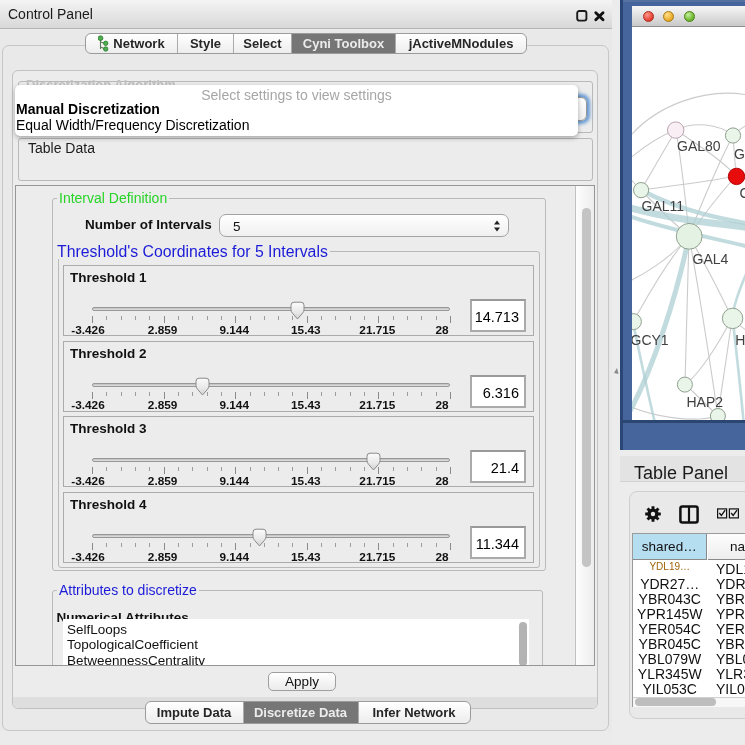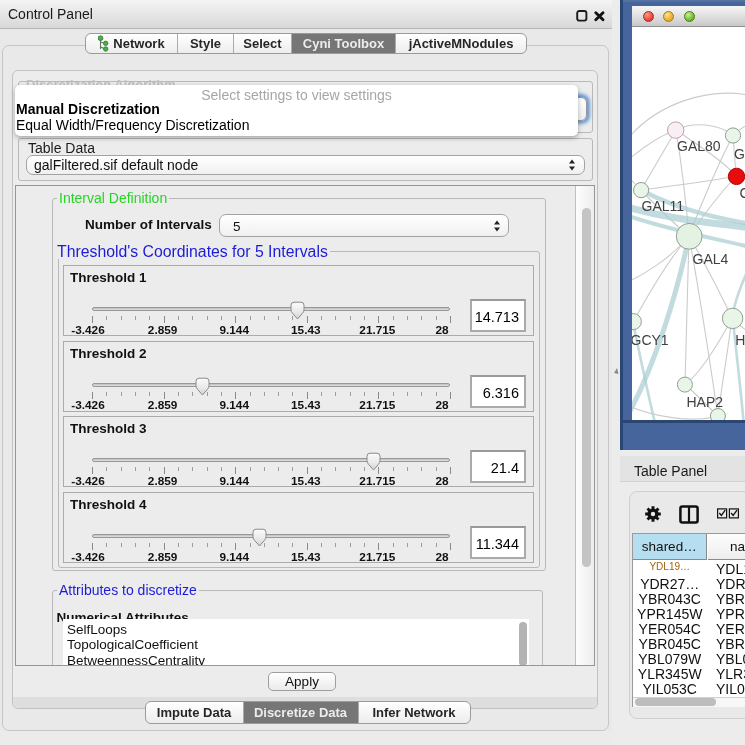--- a/index.html
+++ b/index.html
@@ -77,24 +77,20 @@
  <div class="seg sel" style="width:104px;">Cyni Toolbox</div>
  <div class="seg" style="width:130px;">jActiveMNodules</div>
 </div>
 
 <div class="abs group" style="left:18px;top:81px;width:575px;height:52px;"></div>
 <div class="abs" style="left:26px;top:77px;font-size:13px;font-weight:bold;color:#c2c2c2;">Discretization Algorithm</div>
 <div class="abs" style="left:26px;top:97px;width:561px;height:24px;border-radius:6px;background:linear-gradient(#fff,#eee);border:1px solid #979797;box-shadow:0 0 3.5px 2.5px rgba(90,145,210,0.9);"></div>
 
 <div class="abs group" style="left:18px;top:138px;width:575px;height:43px;"></div>
 <div class="abs" style="left:25px;top:140px;font-size:14px;color:#1c1c1c;background:#ececec;padding:0 3px;">Table Data</div>
-<div class="abs combo" style="left:26px;top:154.5px;width:559px;height:20.5px;">
-  <span class="txt" style="left:7px;font-size:14px;">galFiltered.sif default node</span>
-  <span class="ud" style="right:9px;"></span>
-</div>
 
 <div class="abs" style="left:15px;top:185px;width:580px;height:481px;border:1px solid #969696;background:#ececec;overflow:hidden;" id="scrollpane">
  <div class="abs group" style="left:36px;top:12px;width:494px;height:373px;">
    <span class="gtitle green" style="left:4px;">Interval Definition</span>
  </div>
  <div class="abs" style="left:69px;top:31px;font-size:13.5px;font-weight:bold;color:#111;">Number of Intervals</div>
  <div class="abs combo" style="left:203px;top:28px;width:290px;height:23px;">
    <span class="txt" style="left:13px;">5</span>
         <span class="ud" style="right:8px;"></span>
  </div>
@@ -274,21 +270,21 @@
   <text x="54.5" y="380">HAP2</text>
  </g>
 </svg>
 </div>
 
 <svg class="abs" style="left:613px;top:367px;" width="7" height="8" viewBox="0 0 7 8">
       <path d="M1,6 L4,1 L5.5,7 Z" fill="#8a8a8a"></path>
     </svg>
 
 <div class="abs" style="left:620px;top:456px;width:125px;height:26px;background:#e3e3e3;border-bottom:1px solid #d2d2d2;"></div>
-<div class="abs" style="left:634px;top:463px;font-size:14px;color:#1a1a1a;">Table Panel</div>
+<div class="abs" style="left:634px;top:463px;font-size:18px;color:#1a1a1a;">Table Panel</div>
 <div class="abs" style="left:629px;top:491px;width:123px;height:228px;border:1px solid #cfcfcf;border-radius:8px;background:#e9e9e9;"></div>
 
 <svg class="abs" style="left:644px;top:505px;" width="18" height="18" viewBox="0 0 18 18">
  <g fill="#111">
         <circle cx="9" cy="9" r="5.6"></circle>
       </g>
  <g stroke="#111" stroke-width="2.9" stroke-linecap="butt">
   <path d="M9,1.2 L9,16.8 M1.2,9 L16.8,9 M3.5,3.5 L14.5,14.5 M14.5,3.5 L3.5,14.5"></path>
  </g>
  <circle cx="9" cy="9" r="2.2" fill="#e9e9e9"></circle>

